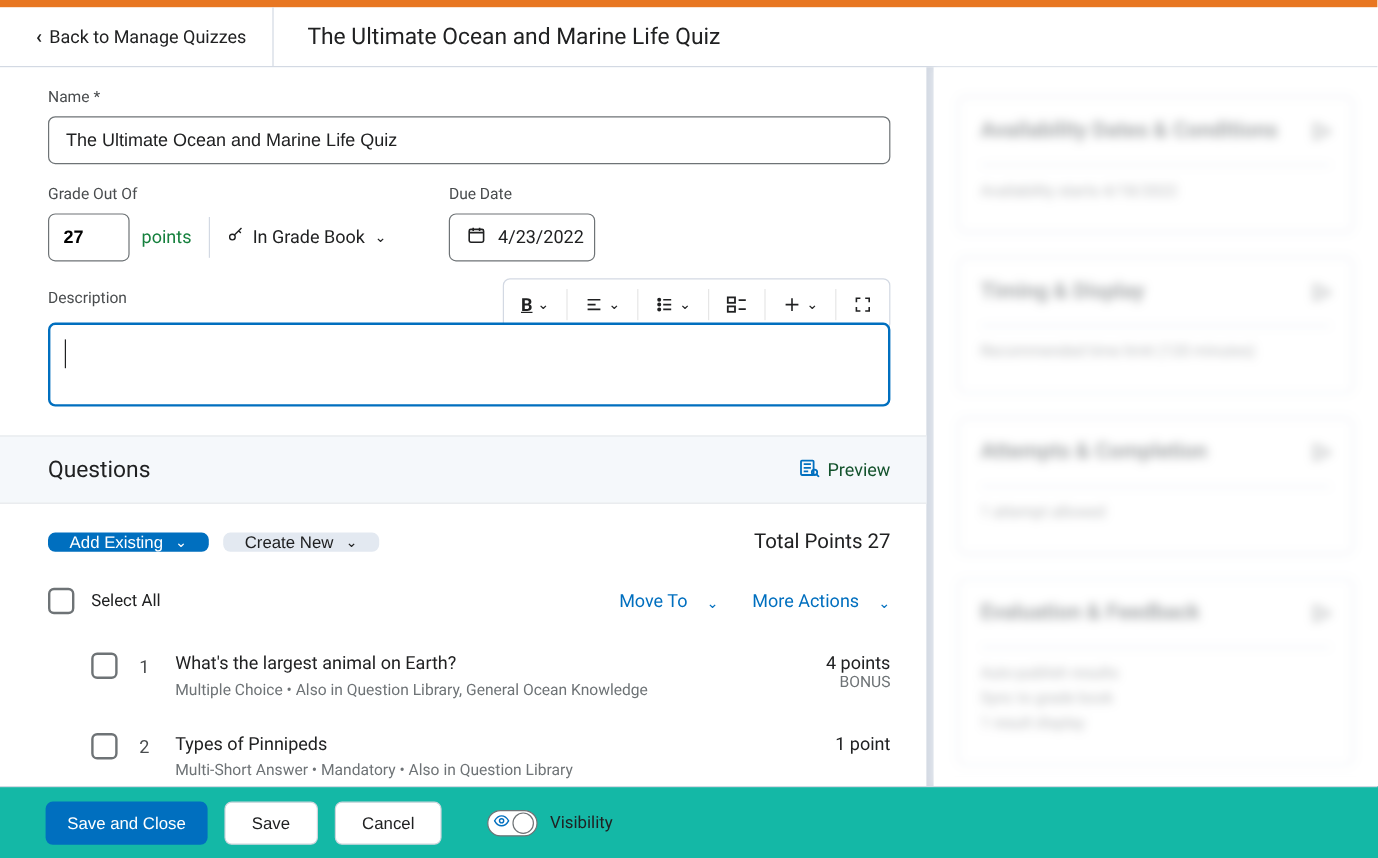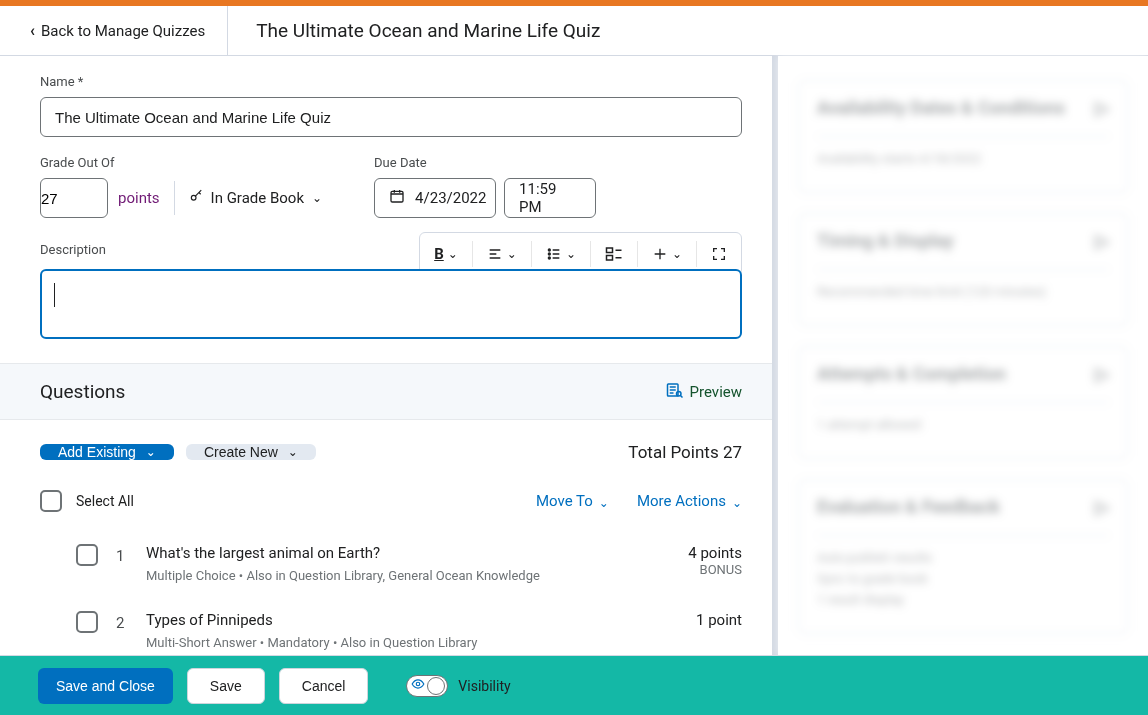--- a/index.html
+++ b/index.html
@@ -91,24 +91,25 @@
     .grade-row {
       display: flex;
       align-items: center;
       gap: 10px;
     }
     .small-input {
       width: 68px;
       height: 40px;
       border: 1px solid #6e7376;
       border-radius: 6px;
-      padding: 0 0;
-      font-size: 15px;
-    }
-    .points-label { font-size: 15px; color: #701a75; }
+      padding: 0 12px;
+      font-size: 15px;
+      font-weight: bold;
+    }
+    .points-label { font-size: 15px; color: #15803d; }
     .vdiv {
       width: 1px; height: 34px; background: #d3d9e3; margin: 0 4px;
     }
     .gradebook {
       display: flex; align-items: center; gap: 8px;
       font-size: 15px;
       cursor: pointer;
     }
     .key-icon { font-weight: bold; }
     .due-row { display: flex; gap: 8px; }
@@ -227,21 +228,21 @@
       cursor: pointer;
     }
     .select-actions {
       margin-left: auto;
       display: flex;
       gap: 28px;
     }
     .link-action {
       color: #006fbf;
       font-size: 15px;
-      display: flex; align-items: flex-end; gap: 6px;
+      display: flex; align-items: flex-end; gap: 16px;
       cursor: pointer;
     }
     .q-list { margin-top: 20px; }
     .q-item {
       display: flex;
       align-items: flex-start;
       gap: 18px;
       padding: 12px 0 16px 36px;
     }
     .q-num { font-size: 15px; color: #494c4e; min-width: 12px; margin-top: 3px; }
@@ -371,23 +372,20 @@
         <div class="due-row">
           <div class="date-input">
             <span>
               <svg width="16" height="16" viewBox="0 0 24 24" fill="none" stroke="#202122" stroke-width="2">
                   <rect x="3" y="5" width="18" height="16" rx="2"></rect>
                   <path d="M3 9h18M8 3v4M16 3v4"></path>
                 </svg>
             </span>
             <span>4/23/2022</span>
           </div>
-          <div class="time-input">
-            <span>11:59 PM</span>
-          </div>
         </div>
       </div>
     </div>
 
     <div class="desc-section">
       <span class="label">Description</span>
 
       <div class="toolbar-float">
         <div class="tb-btn">
             <b style="text-decoration: underline;">B</b>

